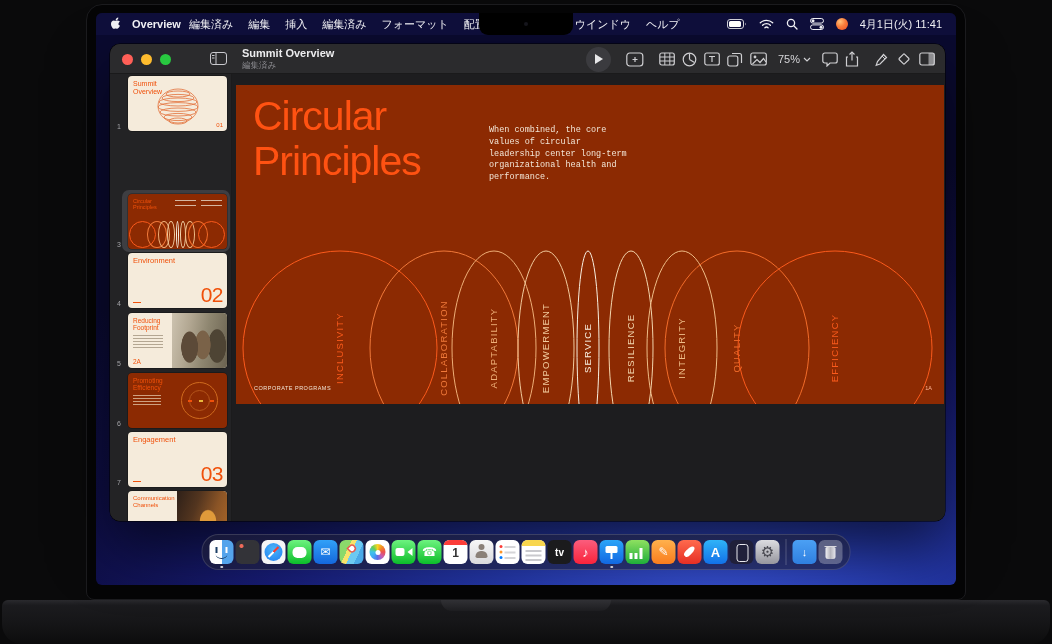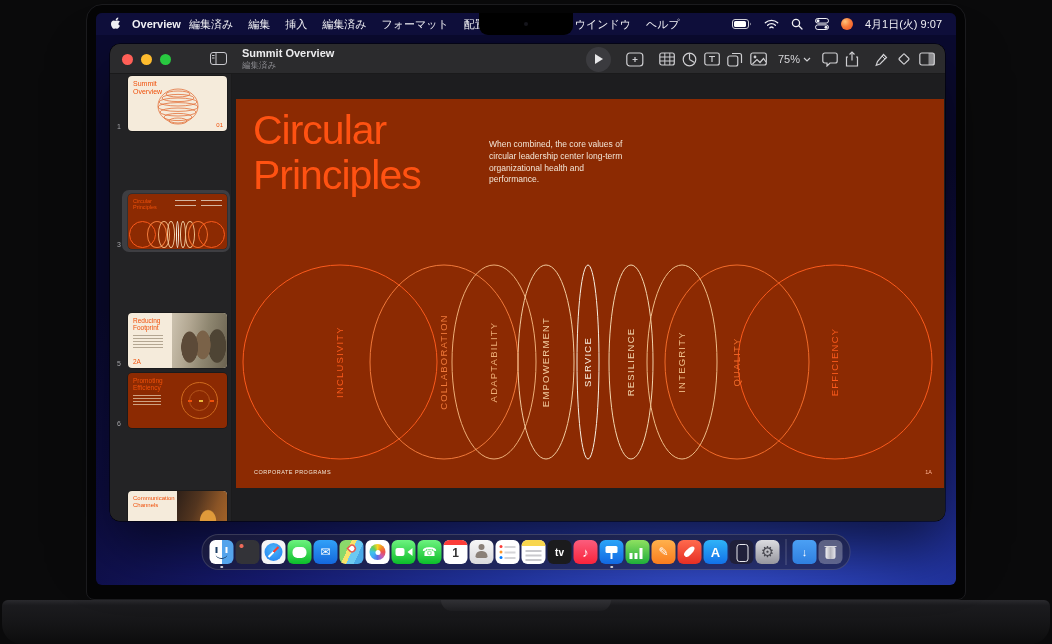--- a/index.html
+++ b/index.html
@@ -93,25 +93,25 @@
   .ring1 { position:absolute; right:9px; top:9px; width:37px; height:37px; border:1px solid #cf6a1e; border-radius:50%; }
   .ring2 { position:absolute; right:17px; top:17px; width:21px; height:21px; border:1px solid #b4541a; border-radius:50%; }
   .t6dash { position:absolute; top:27px; width:4px; height:1.5px; }
   .photo8 { position:absolute; right:0; top:0; width:50px; height:100%;
     background:
       radial-gradient(16px 22px at 62% 55%, #e09a3a 48%, transparent 54%),
       linear-gradient(110deg, #2e2018 0%, #53351f 35%, #8a5426 65%, #b06a28 100%); }
 
   
   .canvas { position:absolute; left:122px; top:30px; right:0; bottom:0; background:#1d1d1f; }
-  .slide { position:absolute; left:4px; top:25px; width:708px; height:389px; background:#8c2a02; overflow:hidden; }
+  .slide { position:absolute; left:4px; top:11px; width:708px; height:319px; background:#8c2a02; overflow:hidden; }
   .slide-title { position:absolute; left:17px; top:9px; font-size:41px; line-height:45px; letter-spacing:-1px;
     color:#ff5212; white-space:pre-line; font-weight:400; z-index:2; }
   .slide-p { position:absolute; top:40px; font-size:8.5px; line-height:11.8px; color:#f2e5d6; z-index:2; }
-  .p1 { left:253px; width:143px; } .p2 { left:436px; width:247px; }
+  .p1 { left:253px; width:143px;font-family:Liberation Mono, monospace; } .p2 { left:436px; width:247px; }
   .venn { position:absolute; inset:0; z-index:1; }
   .venn text { font-size:9.5px; letter-spacing:1.2px; font-family:"Liberation Sans",sans-serif; }
   .foot-l { position:absolute; left:18px; bottom:13px; font-size:5.5px; letter-spacing:.5px; color:#f2e5d6; z-index:2; }
   .foot-r { position:absolute; right:12px; bottom:13px; font-size:5.5px; color:#ffb494; z-index:2; }
 
   
   .dock { position:absolute; left:50%; bottom:15px; transform:translateX(-50%); height:36px; z-index:40;
     background:rgba(34,34,58,.55); border:1px solid rgba(255,255,255,.14); border-radius:17px;
     display:flex; align-items:center; gap:2px; padding:0 7px; }
   .dock-item { position:relative; width:24px; height:32px; display:flex; align-items:center; justify-content:center; }
@@ -237,21 +237,21 @@
           <circle cx="5" cy="5" r="3.6" fill="none" stroke="#f0f0f4" stroke-width="1.3"></circle>
           <line x1="8" y1="8" x2="11" y2="11" stroke="#f0f0f4" stroke-width="1.3" stroke-linecap="round"></line>
         </svg>
         <svg class="icon" width="14" height="12" viewBox="0 0 14 12">
           <rect x="0.5" y="0.5" width="13" height="4.6" rx="2.3" fill="none" stroke="#f0f0f4"></rect>
           <circle cx="3" cy="2.8" r="1.5" fill="#f0f0f4"></circle>
           <rect x="0.5" y="6.9" width="13" height="4.6" rx="2.3" fill="none" stroke="#f0f0f4"></rect>
           <circle cx="11" cy="9.2" r="1.5" fill="#f0f0f4"></circle>
         </svg>
         <span class="orange-dot"></span>
-        <span class="datetime">4月1日(火) 9:07</span>
+        <span class="datetime">4月1日(火) 11:41</span>
       </span>
     </div>
 
     <div class="notch">
         <span class="camera-dot"></span>
       </div>
 
     <div class="dock">
         <div class="dock-item">
           <div class="di di-finder"></div>
@@ -475,20 +475,28 @@
               <i style="left: 39.4322px; top: 27.2119px; width: 7.83051px; height: 27.1271px; border: 0.8px solid rgb(242, 203, 158);"></i>
               <i style="left: 47.6822px; top: 27.2119px; width: 3.07627px; height: 27.1271px; border: 0.8px solid rgb(248, 239, 224);"></i>
               <i style="left: 52.1568px; top: 27.2119px; width: 6.15254px; height: 27.1271px; border: 0.8px solid rgb(243, 214, 174);"></i>
               <i style="left: 57.4703px; top: 27.2119px; width: 9.78814px; height: 27.1271px; border: 0.8px solid rgb(239, 189, 136);"></i>
               <i style="left: 59.9873px; top: 27.2119px; width: 20.1356px; height: 27.1271px; border: 0.8px solid rgb(242, 108, 42);"></i>
               <i style="left: 70.1949px; top: 27.2119px; width: 27.1271px; height: 27.1271px; border: 0.8px solid rgb(251, 90, 28);"></i>
             </div>
         </div>
       </div>
 
+      <div class="slot s4">
+        <span class="snum">4</span>
+        <div class="thumb cream">
+          <div class="t-title" style="font-size:7.5px">Environment</div>
+          <span class="big-num">02</span>
+          <span class="u-mark"></span>
+        </div>
+      </div>
 
       <div class="slot s5">
         <span class="snum">5</span>
         <div class="thumb cream">
           <div class="photo5"></div>
           <div class="t-title md">Reducing
 Footprint</div>
           <div class="t5lines"></div>
           <span class="plabel-l">2A</span>
         </div>
@@ -501,20 +509,28 @@
 Efficiency</div>
           <div class="t6lines"></div>
           <div class="ring1"></div>
           <div class="ring2"></div>
           <span class="t6dash" style="right:35px;background:#f0500a"></span>
           <span class="t6dash" style="right:24px;background:#e8b93c"></span>
           <span class="t6dash" style="right:13px;background:#f0500a"></span>
         </div>
       </div>
 
+      <div class="slot s7">
+        <span class="snum">7</span>
+        <div class="thumb cream">
+          <div class="t-title" style="font-size:7.5px">Engagement</div>
+          <span class="big-num">03</span>
+          <span class="u-mark"></span>
+        </div>
+      </div>
 
       <div class="slot s8">
 
         <div class="thumb cream">
           <div class="photo8"></div>
           <div class="t-title" style="font-size:6px;line-height:6.5px">Communication
 Channels</div>
         </div>
       </div>
     </div>

